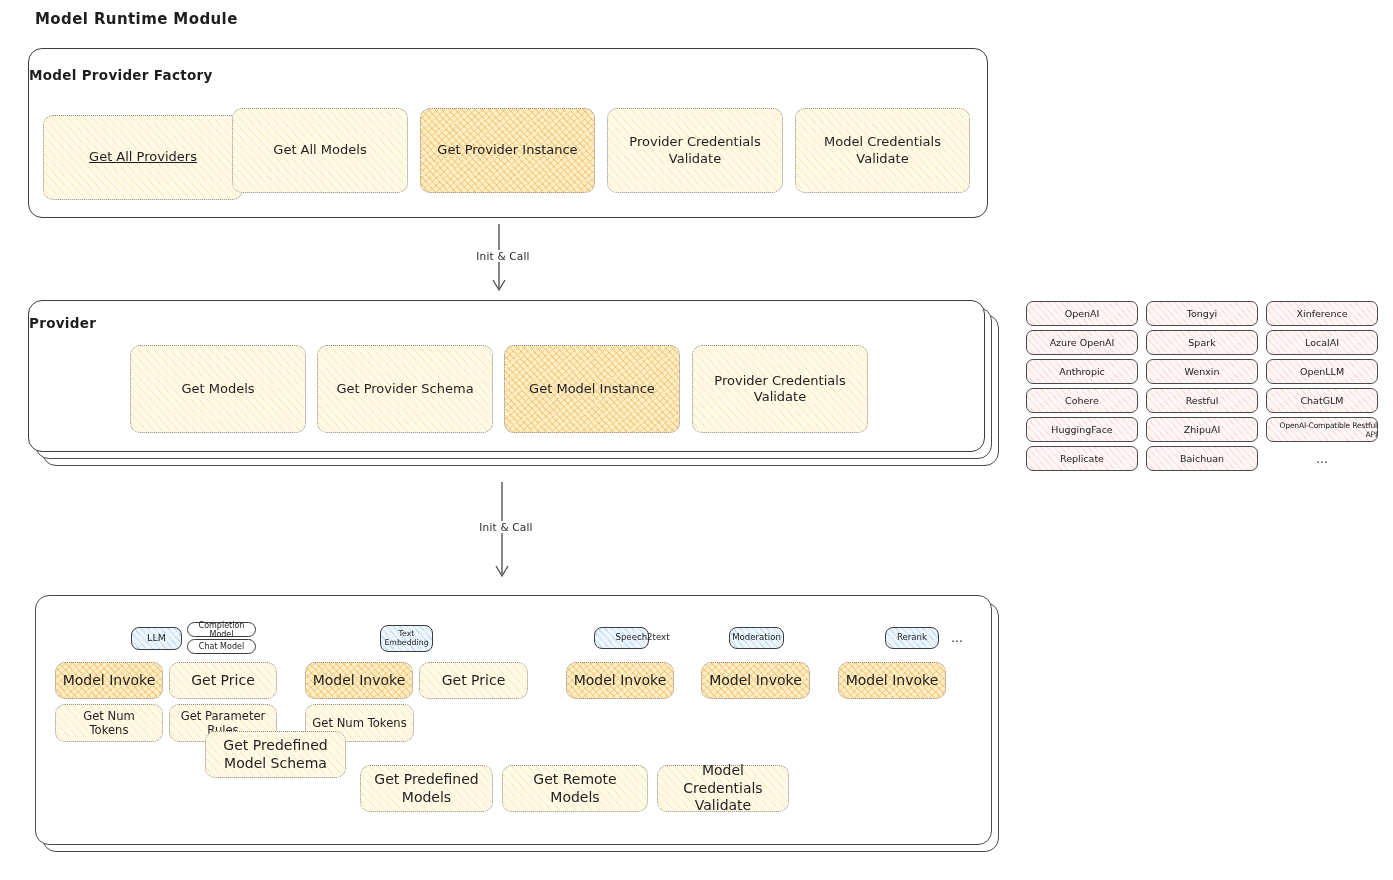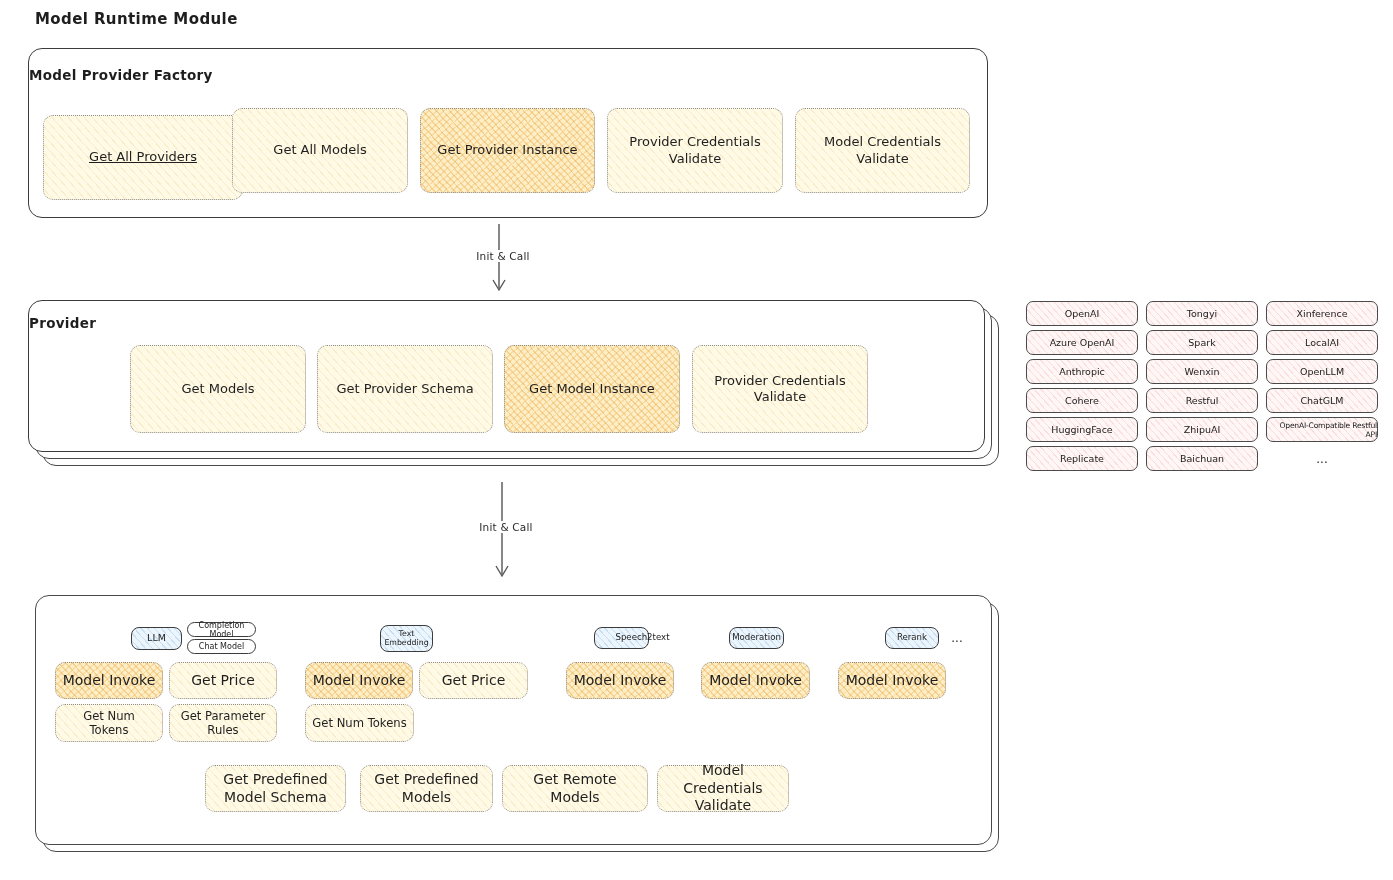--- a/index.html
+++ b/index.html
@@ -146,18 +146,18 @@
   <div class="btn hl small-btn" style="left:305px;top:662px;width:108px;height:37px;">Model Invoke</div>
   <div class="btn cream small-btn" style="left:419px;top:662px;width:109px;height:37px;">Get Price</div>
   <div class="btn hl small-btn" style="left:566px;top:662px;width:108px;height:37px;">Model Invoke</div>
   <div class="btn hl small-btn" style="left:701px;top:662px;width:109px;height:37px;">Model Invoke</div>
   <div class="btn hl small-btn" style="left:838px;top:662px;width:108px;height:37px;">Model Invoke</div>
 
   <div class="btn cream small-btn" style="left:55px;top:704px;width:108px;height:38px;font-size:11.6px;">Get Num Tokens</div>
   <div class="btn cream small-btn" style="left:169px;top:704px;width:108px;height:38px;font-size:11.6px;">Get Parameter Rules</div>
   <div class="btn cream small-btn" style="left:305px;top:704px;width:109px;height:38px;font-size:11.6px;">Get Num Tokens</div>
 
-  <div class="btn cream small-btn" style="left:205px;top:765px;width:141px;height:47px;">Get Predefined Model Schema</div>
+  <div class="btn cream small-btn" style="left:205px;top:731px;width:141px;height:47px;">Get Predefined Model Schema</div>
   <div class="btn cream small-btn" style="left:360px;top:765px;width:133px;height:47px;">Get Predefined Models</div>
   <div class="btn cream small-btn" style="left:502px;top:765px;width:146px;height:47px;">Get Remote Models</div>
   <div class="btn cream small-btn" style="left:657px;top:765px;width:132px;height:47px;">Model Credentials Validate</div>
 
 </div>
 
 </body></html>

